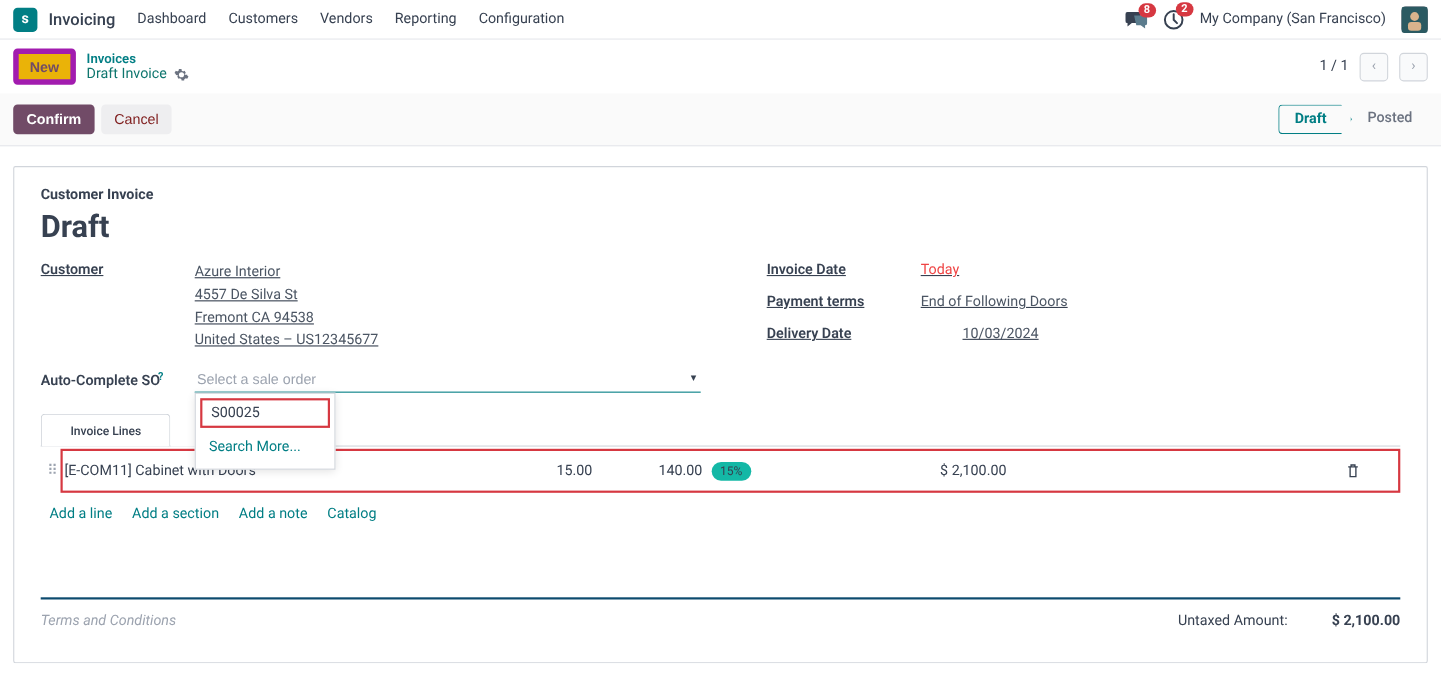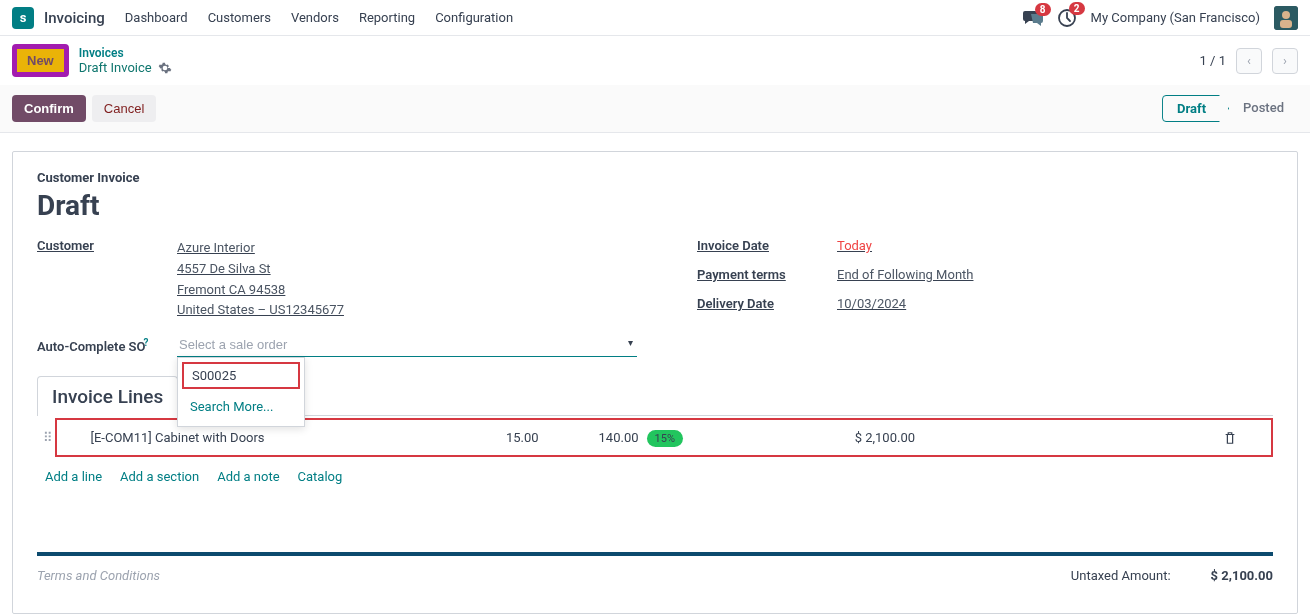--- a/index.html
+++ b/index.html
@@ -43,43 +43,43 @@
 .ac-q { color: #017e84; font-size: 10px; vertical-align: super; margin-left: -2px; }
 .ac-input-wrap { position: relative; flex: 0 0 460px; }
 .ac-input { width: 100%; border: none; border-bottom: 1px solid #017e84; padding: 4px 20px 4px 2px; font-size: 13px; outline: none; background: transparent; }
 .ac-input::placeholder { color:#9ca3af; }
 .ac-caret { position: absolute; right: 4px; top: 4px; font-size: 10px; color: #374151; }
 .dropdown { position: absolute; top: 24px; left: 0; background: #fff; border: 1px solid #d1d5db; box-shadow: 0 2px 8px rgba(0,0,0,.12); width: 128px; z-index: 10; padding-bottom:6px; }
 .dd-item { padding: 6px 12px; font-size: 13px; cursor: pointer; }
 .dd-item.sel { border: 2px solid #d63841; margin: 4px; padding: 4px 8px; }
 .dd-search { color: #017e84; padding: 6px 12px; font-size: 13px; cursor:pointer; }
 .tabs { display: flex; margin-top: 18px; border-bottom: 1px solid #d1d5db; }
-.tab { padding: 8px 14px; font-size: 19px; color: #6b7280; cursor: pointer; border: 1px solid transparent; border-bottom: none; position: relative; top: 1px; background:#fff; }
+.tab { padding: 8px 26px; font-size: 11px; color: #6b7280; cursor: pointer; border: 1px solid transparent; border-bottom: none; position: relative; top: 1px; background:#fff; }
 .tab.active { border-color: #d1d5db; color: #374151; font-weight: 500; border-radius:4px 4px 0 0; }
 .table-head { display: flex; padding: 10px 8px 8px; border-bottom: 1px solid #d1d5db; font-weight: 700; font-size: 13px; color: #374151; align-items:center; }
 .th-product { flex: 0 0 380px; }
 .th-qty { flex: 0 0 100px; text-align: right; }
 .th-price { flex: 0 0 100px; text-align: right; }
 .th-taxes { flex: 0 0 60px; padding-left:8px; }
 .th-amount { flex: 1; text-align: right; padding-right:8px; }
 .th-sol { flex: 0 0 300px; }
 .th-opt { flex: 0 0 40px; text-align:center; color:#374151; }
 .table-row { display: flex; align-items: center; padding: 10px 8px; border: 2px solid #d63841; margin-top: 2px; font-size: 13px; }
 .drag { color: #9ca3af; margin-right: 6px; margin-left:-22px; position:relative; }
-.td-product { flex: 0 0 380px; padding-left: 32px; }
+.td-product { flex: 0 0 380px; }
 .td-qty { flex: 0 0 100px; text-align: right; }
 .td-price { flex: 0 0 100px; text-align: right; }
 .td-taxes { flex: 0 0 60px; padding-left:8px; }
-.tax-badge { background: #22c55e; border-radius: 10px; padding: 2px 8px; font-size: 11px; }
+.tax-badge { background: #14b8a6; border-radius: 10px; padding: 2px 8px; font-size: 11px; }
 .td-amount { flex: 1; text-align: right; padding-right:8px; }
 .td-sol { flex: 0 0 300px; }
 .td-del { flex: 0 0 40px; text-align:center; color:#374151; cursor:pointer; }
 .line-actions { display: flex; gap: 18px; padding: 12px 8px; font-size: 13px; }
 .line-actions span { color: #017e84; cursor: pointer; }
-.footer { display: flex; margin-top: 56px; padding: 12px 0; border-top:4px solid #0c4a6e; }
+.footer { display: flex; margin-top: 56px; padding: 12px 0; border-top:2px solid #0c4a6e; }
 .terms { color: #9ca3af; font-style: italic; }
 .totals { margin-left: auto; display:flex; gap:40px; align-items:center; font-size:13px; }
 .tot-label { font-weight:400; }
 .tot-val { font-weight:700; }
 svg { display:block; }
 </style>
 </head>
 <body>
 
 <div class="topbar">
@@ -172,23 +172,23 @@
           </div>
         </div>
       </div>
       <div class="col">
         <div class="row">
           <div class="row-label">Invoice Date</div>
           <div class="row-value muted">Today</div>
         </div>
         <div class="row" style="margin-top:14px;">
           <div class="row-label">Payment terms</div>
-          <div class="row-value">End of Following Month</div>
-        </div>
-        <div class="row" style="margin-top:14px;">
+          <div class="row-value">End of Following Doors</div>
+        </div>
+        <div class="row" style="margin-top:14px;gap:38px;">
           <div class="row-label">Delivery Date</div>
           <div class="row-value">10/03/2024</div>
         </div>
       </div>
     </div>
 
     <div class="tabs">
       <div class="tab active">Invoice Lines</div>
       <div class="tab">Ot</div>
     </div>

